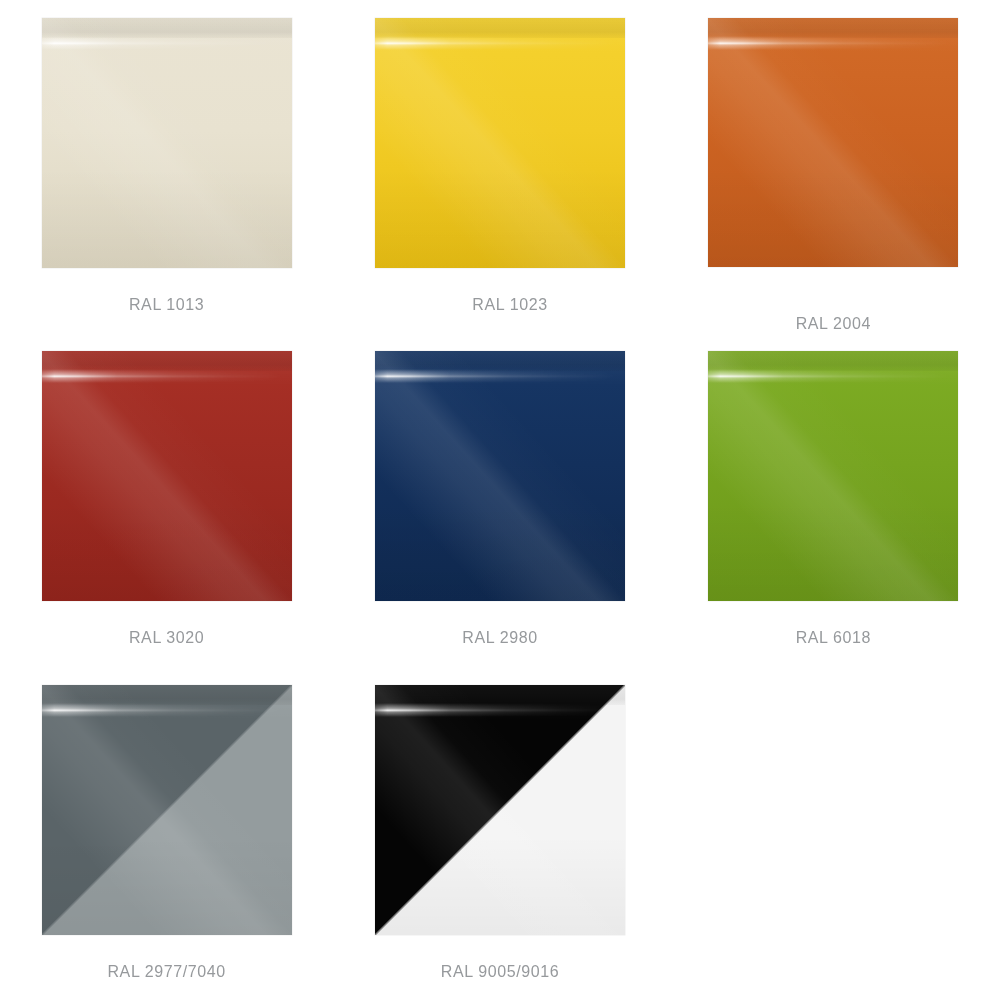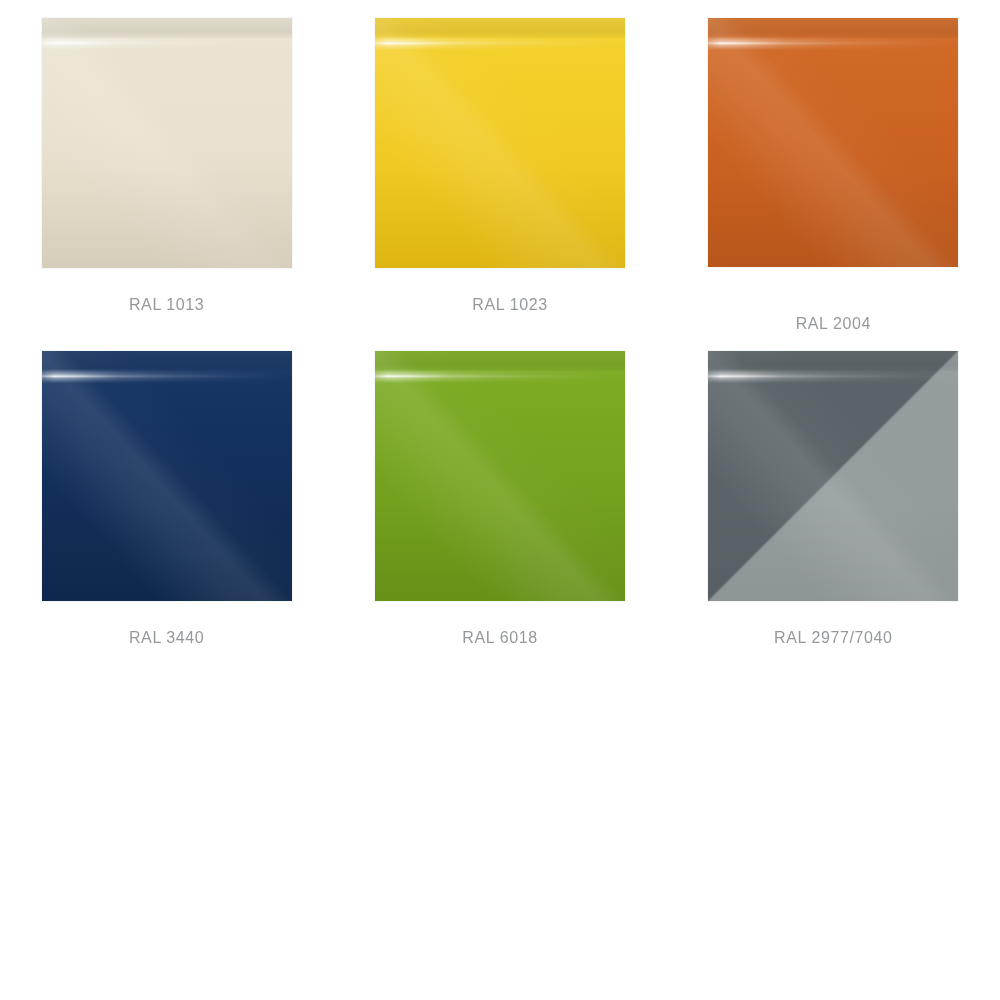--- a/index.html
+++ b/index.html
@@ -166,27 +166,37 @@
         <div class="tile-base" style="background: linear-gradient(rgb(210, 107, 40) 0%, rgb(204, 99, 34) 45%, rgb(192, 90, 28) 100%);"></div>
         <div class="tile-band"></div>
         <div class="tile-sheen"></div>
         <div class="tile-vgrad"></div>
         <div class="tile-streak"></div>
       </div>
       <div class="swatch-label" style="color: rgb(150, 153, 156); margin-top: 48px;">RAL 2004</div>
     </div>
     <div class="swatch-cell">
       <div class="tile">
+        <div class="tile-base" style="background: linear-gradient(rgb(168, 48, 38) 0%, rgb(158, 43, 34) 45%, rgb(147, 36, 28) 100%);"></div>
+        <div class="tile-band"></div>
+        <div class="tile-sheen"></div>
+        <div class="tile-vgrad"></div>
+        <div class="tile-streak"></div>
+      </div>
+      <div class="swatch-label" style="color: rgb(150, 153, 156);">RAL 3020</div>
+    </div>
+    <div class="swatch-cell">
+      <div class="tile">
         <div class="tile-base" style="background: linear-gradient(rgb(23, 55, 102) 0%, rgb(19, 48, 92) 45%, rgb(15, 41, 80) 100%);"></div>
         <div class="tile-band"></div>
         <div class="tile-sheen"></div>
         <div class="tile-vgrad"></div>
         <div class="tile-streak"></div>
       </div>
-      <div class="swatch-label" style="color: rgb(150, 153, 156);">RAL 3440</div>
+      <div class="swatch-label" style="color: rgb(150, 153, 156);">RAL 2980</div>
     </div>
     <div class="swatch-cell">
       <div class="tile">
         <div class="tile-base" style="background: linear-gradient(rgb(126, 173, 36) 0%, rgb(118, 164, 31) 45%, rgb(107, 151, 25) 100%);"></div>
         <div class="tile-band"></div>
         <div class="tile-sheen"></div>
         <div class="tile-vgrad"></div>
         <div class="tile-streak"></div>
       </div>
       <div class="swatch-label" style="color: rgb(150, 153, 156);">RAL 6018</div>
@@ -194,13 +204,23 @@
     <div class="swatch-cell">
       <div class="tile">
         <div class="tile-base" style="background: linear-gradient(to right bottom, rgb(90, 100, 104) 0%, rgb(90, 100, 104) 49.6%, rgb(148, 156, 158) 50.4%, rgb(148, 156, 158) 100%);"></div>
         <div class="tile-band"></div>
         <div class="tile-sheen"></div>
         <div class="tile-vgrad"></div>
         <div class="tile-streak"></div>
       </div>
       <div class="swatch-label" style="color: rgb(150, 153, 156);">RAL 2977/7040</div>
     </div>
+    <div class="swatch-cell">
+      <div class="tile">
+        <div class="tile-base" style="background: linear-gradient(to right bottom, rgb(5, 5, 5) 0%, rgb(5, 5, 5) 49.6%, rgb(244, 244, 244) 50.4%, rgb(244, 244, 244) 100%);"></div>
+        <div class="tile-band"></div>
+        <div class="tile-sheen"></div>
+        <div class="tile-vgrad"></div>
+        <div class="tile-streak"></div>
+      </div>
+      <div class="swatch-label" style="color: rgb(150, 153, 156);">RAL 9005/9016</div>
+    </div>
   </div>
 
 </body></html>

